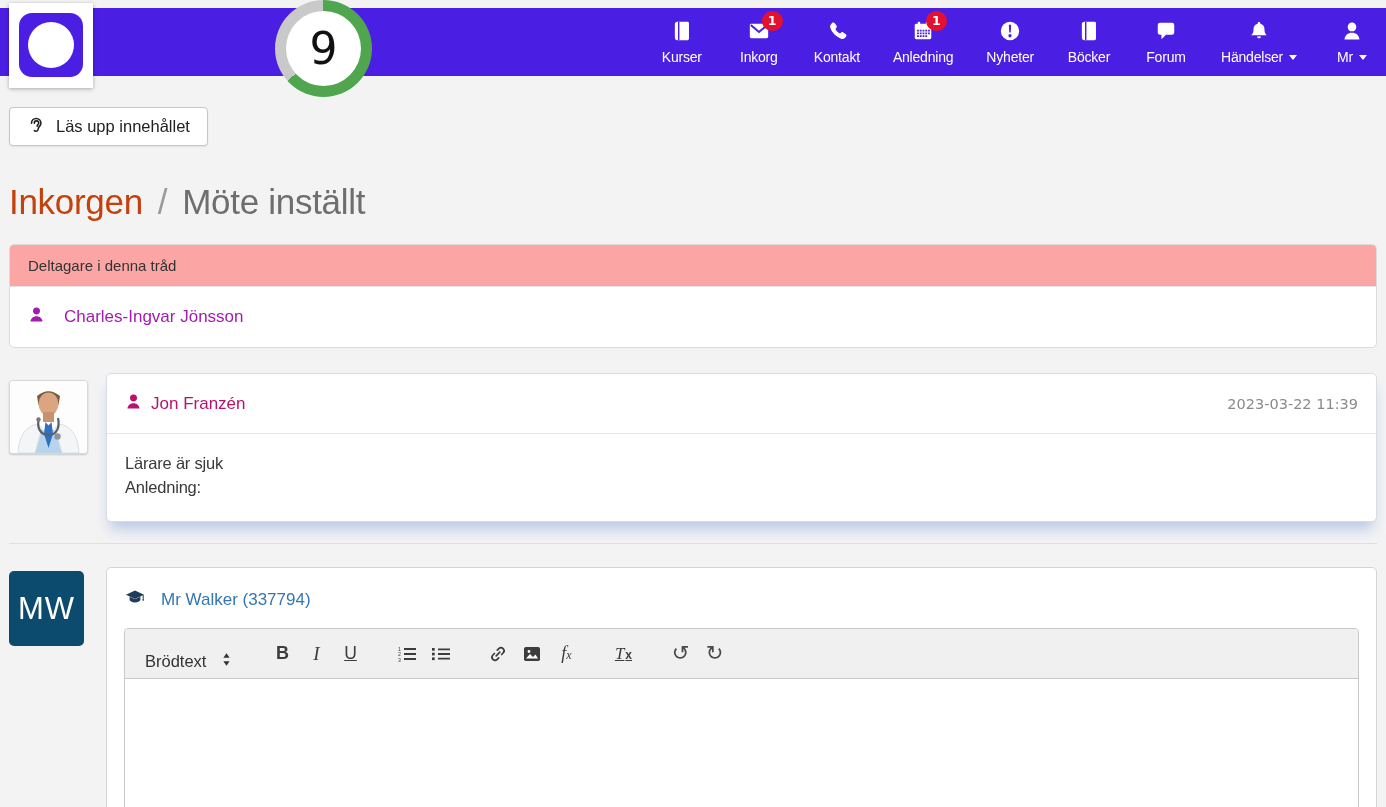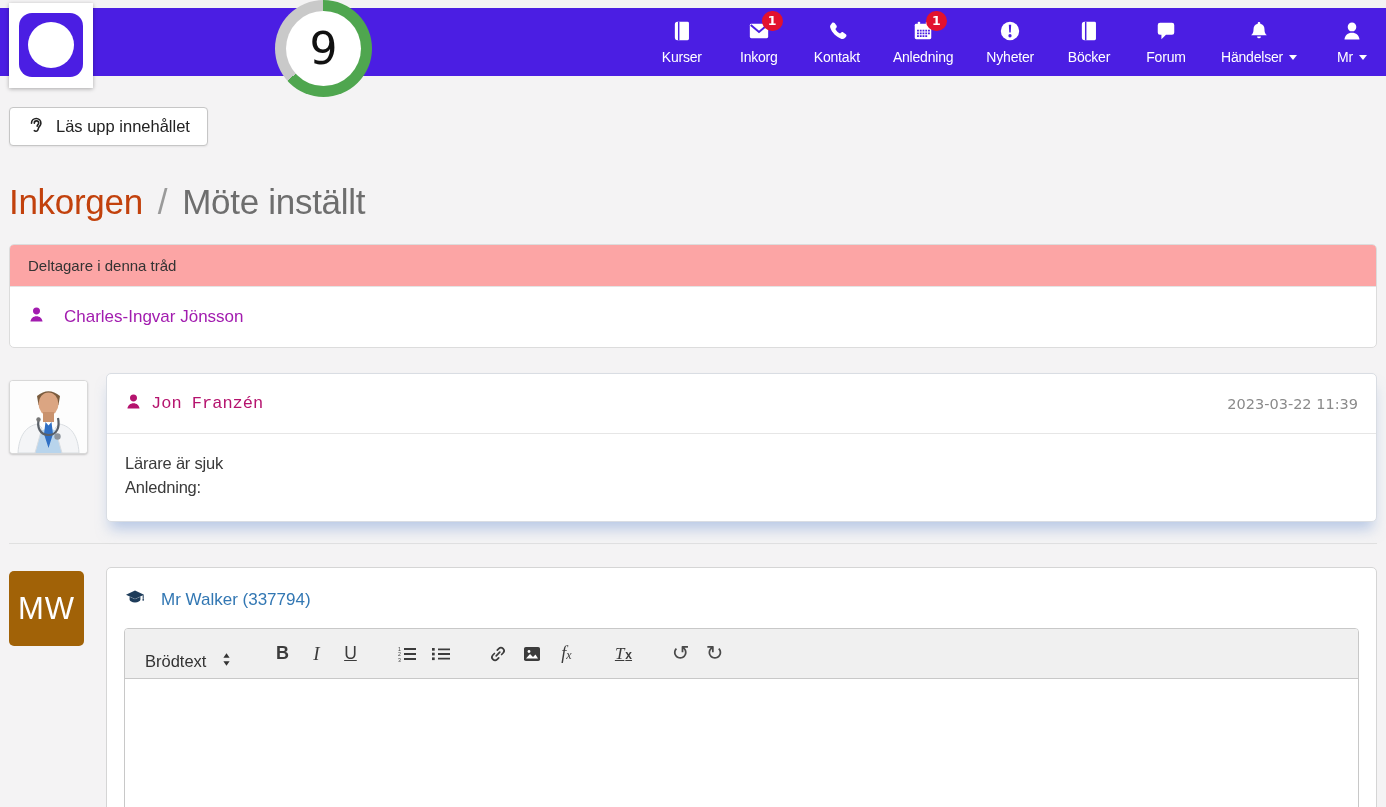--- a/index.html
+++ b/index.html
@@ -58,30 +58,30 @@
   .msg-row { display:grid; grid-template-columns:97px 1fr; margin-top:25px; }
   .avatar-photo { width:79px; height:74px; margin-top:7px; background:#fff;
     border:1px solid #d8d8d8; border-radius:4px; overflow:hidden;
     box-shadow:0 1px 2px rgba(0,0,0,.18); }
   .avatar-photo svg { width:100%; height:100%; display:block; }
   .msg-card { background:#fff; border:1px solid #d9dde3; border-radius:5px;
     box-shadow:0 11px 14px -4px rgba(125,160,215,.5); }
   .msg-header { display:flex; justify-content:space-between; align-items:center;
     height:60px; padding:0 18px; border-bottom:1px solid #e6e6e6; }
   .msg-author { display:flex; align-items:center; gap:9px; color:#b5136e; font-size:17px;
-    cursor:pointer;font-family:Liberation Mono, monospace; }
+    cursor:pointer; }
   .msg-author svg { width:17px; height:17px; }
   .msg-time { color:#8a8a8a; font-size:14.5px; font-family:"DejaVu Sans", sans-serif; }
   .msg-body { padding:17px 18px 22px; font-size:16.5px; line-height:24px; color:#3a3a3a;
     letter-spacing:-.2px; }
 
   .thread-divider { border:none; border-top:1px solid #e0e0e0; margin:21px 0 0; }
 
   .reply-row { display:grid; grid-template-columns:97px 1fr; margin-top:23px; }
-  .avatar-initials { width:75px; height:75px; margin-top:4px; background:#a16207;
+  .avatar-initials { width:75px; height:75px; margin-top:4px; background:#0c4a6e;
     border-radius:5px; color:#fff; font-size:31px; display:flex; align-items:center;
     justify-content:center; letter-spacing:1px; }
   .reply-card { background:#fff; border:1px solid #d5d5d5; border-radius:5px;
     padding:0 17px 18px; }
   .reply-header { padding:21px 1px 18px; display:flex; align-items:center; gap:16px; }
   .reply-author { color:#3277b3; font-size:17px; cursor:pointer; }
   .reply-header svg { width:20px; height:17px; }
 
   .editor { border:1px solid #c8c8c8; border-radius:4px; overflow:hidden; }
   .editor-toolbar { height:50px; background:#f0f0f0; border-bottom:1px solid #c8c8c8;

